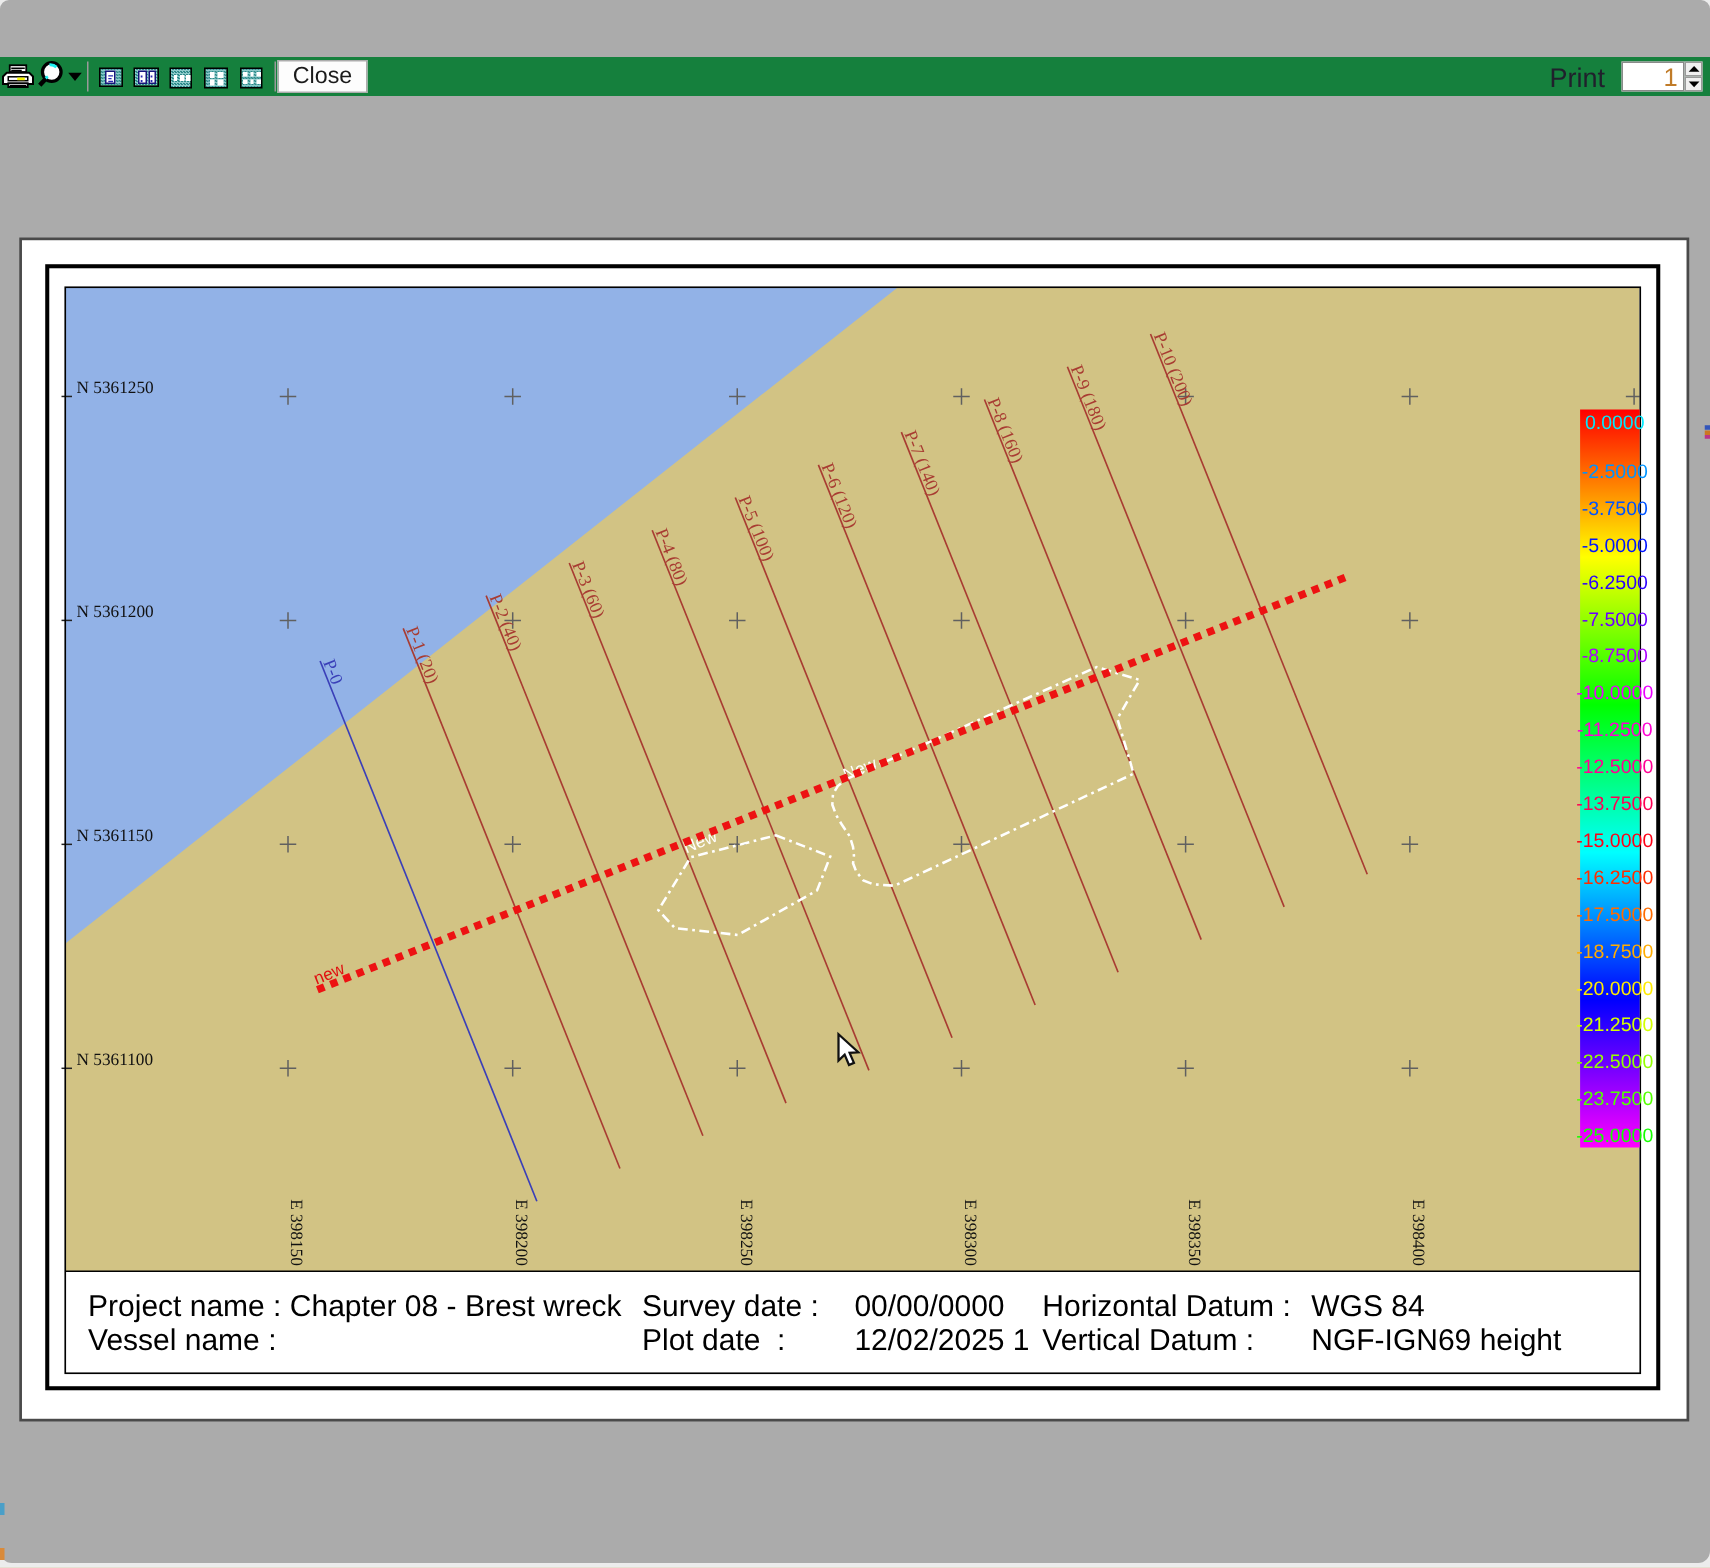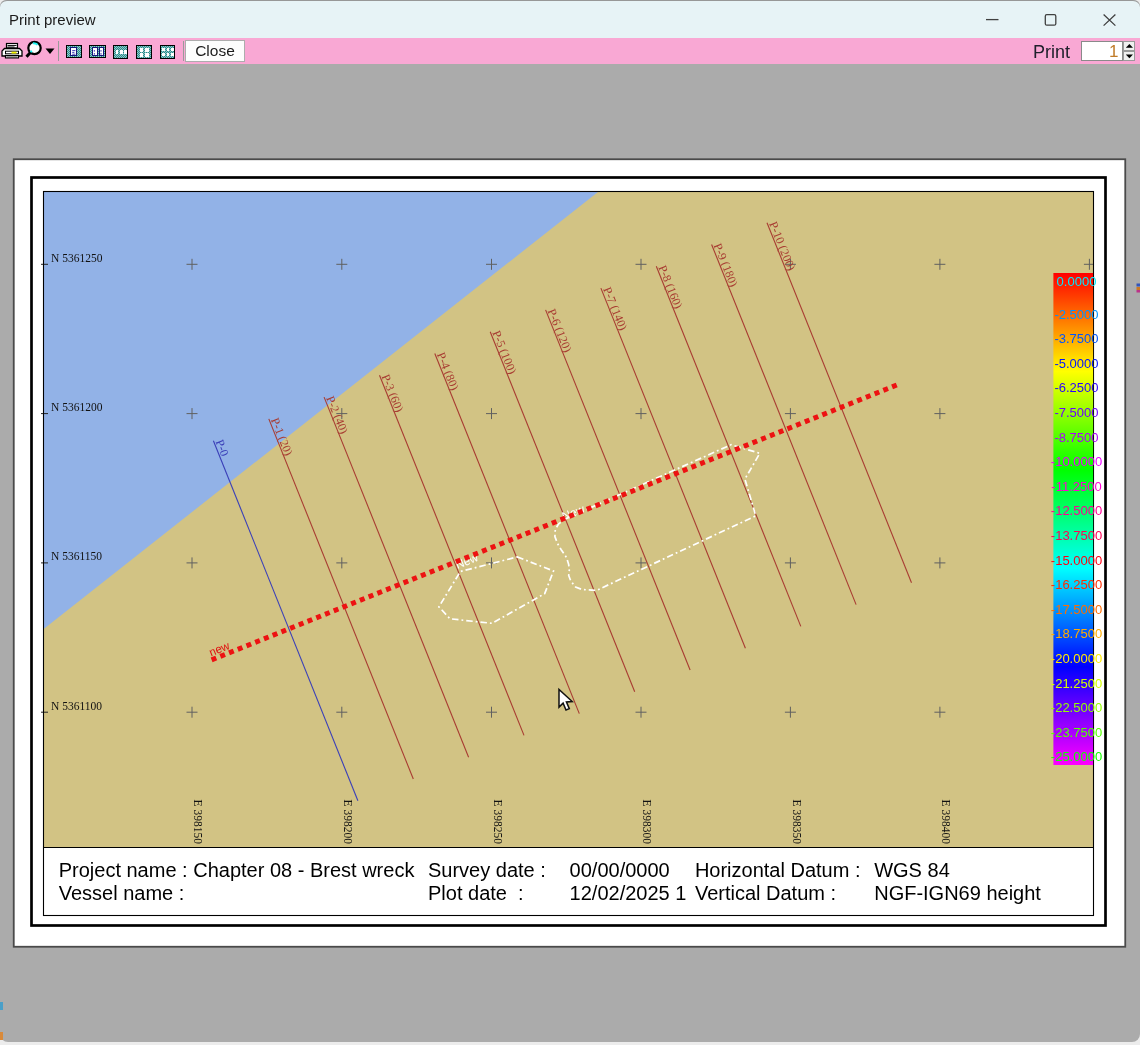--- a/index.html
+++ b/index.html
@@ -2,45 +2,37 @@
 <html><head><meta charset="utf-8">
 <style>
 * { margin:0; padding:0; box-sizing:border-box; }
 html,body { width:1140px; height:1045px; overflow:hidden; background:#ECECEC;
   font-family:"Liberation Sans",sans-serif; }
 #win { position:absolute; left:0; top:0; width:1140px; height:1041.5px; background:#ABABAB;
   border-radius:6px 6px 8px 8px; overflow:hidden; }
 #titlebar { position:absolute; left:0; top:0; width:1140px; height:38px;
   background:#E7F3F6; border-radius:7px 7px 0 0; border-top:1px solid #979797; }
 #title { position:absolute; left:9px; top:9.5px; font-size:15px; color:#1b1b1b; }
-#toolbar { position:absolute; left:0; top:38px; width:1140px; height:26px; background:#f9a8d4; }
+#toolbar { position:absolute; left:0; top:38px; width:1140px; height:26px; background:#15803d; }
 .sep { position:absolute; top:3px; width:1px; height:20px; background:#9a9a9a; }
 .tealbtn { position:absolute; top:6.5px; width:15.5px; height:13.5px; border:1.4px solid #000;
   background:
    repeating-conic-gradient(#2E8A8A 0% 25%, #8CCACA 0% 50%);
   background-size:2px 2px; }
 .wp { position:absolute; background:#fff; }
 #closebtn { position:absolute; left:185px; top:1.5px; width:60px; height:22px; background:#FDFDFD;
   border:1px solid #ADADAD; font-size:15.5px; color:#1b1b1b; text-align:center; line-height:20.5px; }
 #pagelbl { position:absolute; left:1033px; top:3.5px; font-size:18px; color:#20202c; }
 #spin { position:absolute; left:1080.5px; top:2.8px; width:42px; height:20.5px; background:#fff;
   border:1px solid #8a8a8a; font-size:17px; color:#C07B28; text-align:right; line-height:19px; padding-right:3px; }
 #spinner { position:absolute; left:1122.5px; top:2.8px; width:12.8px; height:20.5px; }
 .spb { position:absolute; left:0; width:12.8px; height:10.2px; background:#F0F0F0; border:1px solid #9a9a9a; }
 </style></head>
 <body>
 <div id="win">
-<div id="titlebar">
-  <div id="title">Print preview</div>
-  <svg width="1140" height="38" style="position:absolute;left:0;top:0">
-    <line x1="986" y1="18.6" x2="998.5" y2="18.6" stroke="#404040" stroke-width="1.3"></line>
-    <rect x="1045.3" y="13.7" width="10.5" height="10.5" rx="1.5" fill="none" stroke="#404040" stroke-width="1.3"></rect>
-    <path d="M1103.6 13.5 L1115.4 24.6 M1115.4 13.5 L1103.6 24.6" stroke="#404040" stroke-width="1.3" fill="none"></path>
-  </svg>
-</div>
 <div id="toolbar">
   <svg width="240" height="26" style="position:absolute;left:0;top:0">
 
     <g>
       <rect x="6.5" y="5.5" width="11" height="4.5" fill="#fff" stroke="#000" stroke-width="1.2"></rect>
       <path d="M7.5 7.5h9 M7.5 9h7" stroke="#000" stroke-width="0.9"></path>
       <path d="M4.5 10.5 h15 l2.5 2.5 v5 h-20 v-5 z" fill="#fff" stroke="#000" stroke-width="1.3"></path>
       <rect x="5.5" y="13.2" width="13" height="2.6" fill="#fff" stroke="#000" stroke-width="1"></rect>
       <rect x="11.5" y="13.7" width="5" height="1.8" fill="#F7F700"></rect>
       <path d="M5.5 17.5 h13 v2.5 h-13 z" fill="#fff" stroke="#000" stroke-width="1.2"></path>

